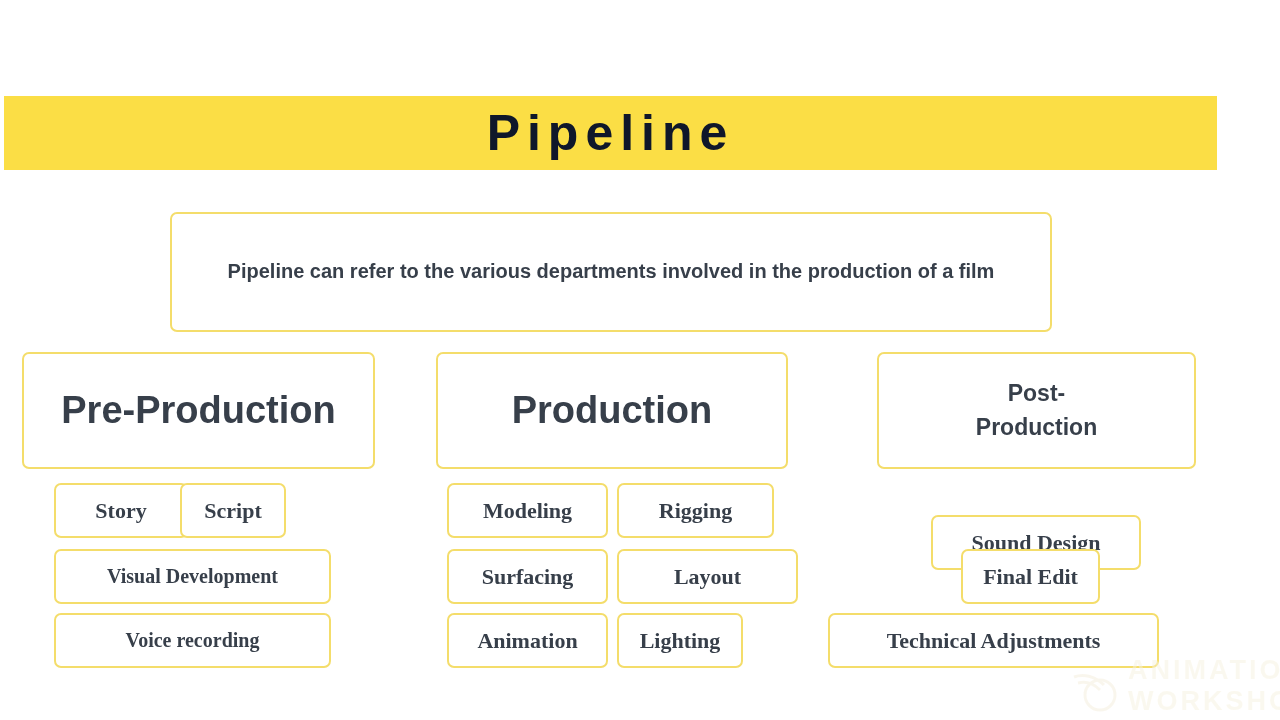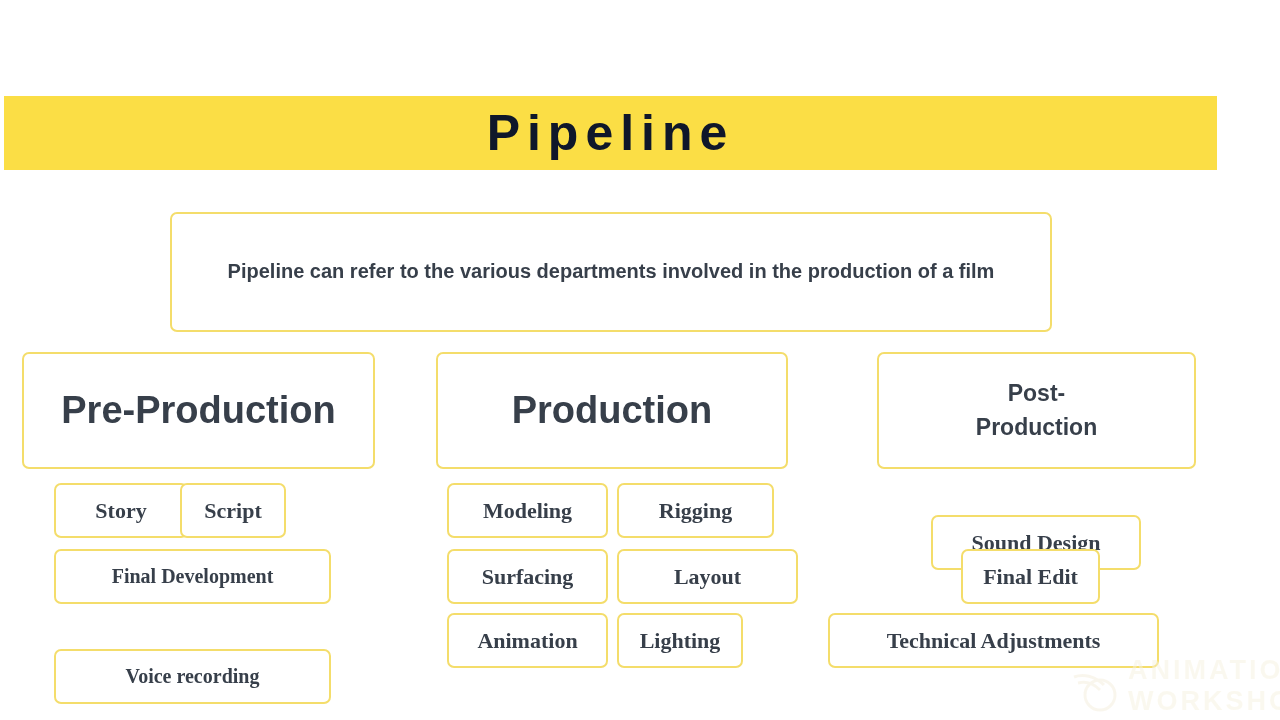--- a/index.html
+++ b/index.html
@@ -79,21 +79,21 @@
     font-size: 22px;
     padding: 16px 12px;
     font-family: Liberation Serif, serif;
   }
   .chip-sm { font-size: 20px; }
 
   
   .c1-story  { left: 54px;  top: 483px; width: 134px; }
   .c1-script { left: 180px; top: 483px; width: 106px; }
   .c1-visdev { left: 54px;  top: 549px; width: 277px; }
-  .c1-voice  { left: 54px;  top: 613px; width: 277px; margin-top: 36px; }
+  .c1-voice  { left: 54px;  top: 613px; width: 277px; }
 
   
   .c2-modeling  { left: 447px; top: 483px; width: 161px; }
   .c2-rigging   { left: 617px; top: 483px; width: 157px; }
   .c2-surfacing { left: 447px; top: 549px; width: 161px; }
   .c2-layout    { left: 617px; top: 549px; width: 181px; }
   .c2-animation { left: 447px; top: 613px; width: 161px; }
   .c2-lighting  { left: 617px; top: 613px; width: 126px; }
 
   
@@ -145,21 +145,21 @@
 
 <div class="card col-head col-head-3">
   <span>
     <span>Post-</span><br>
     <span>Production</span>
   </span>
 </div>
 
 <div class="card chip c1-story">Story</div>
 <div class="card chip c1-script">Script</div>
-<div class="card chip chip-sm c1-visdev">Final Development</div>
+<div class="card chip chip-sm c1-visdev">Visual Development</div>
 <div class="card chip chip-sm c1-voice">Voice recording</div>
 
 <div class="card chip c2-modeling">Modeling</div>
 <div class="card chip c2-rigging">Rigging</div>
 <div class="card chip c2-surfacing">Surfacing</div>
 <div class="card chip c2-layout">Layout</div>
 <div class="card chip c2-animation">Animation</div>
 <div class="card chip c2-lighting">Lighting</div>
 
 <div class="card chip c3-sound">Sound Design</div>

